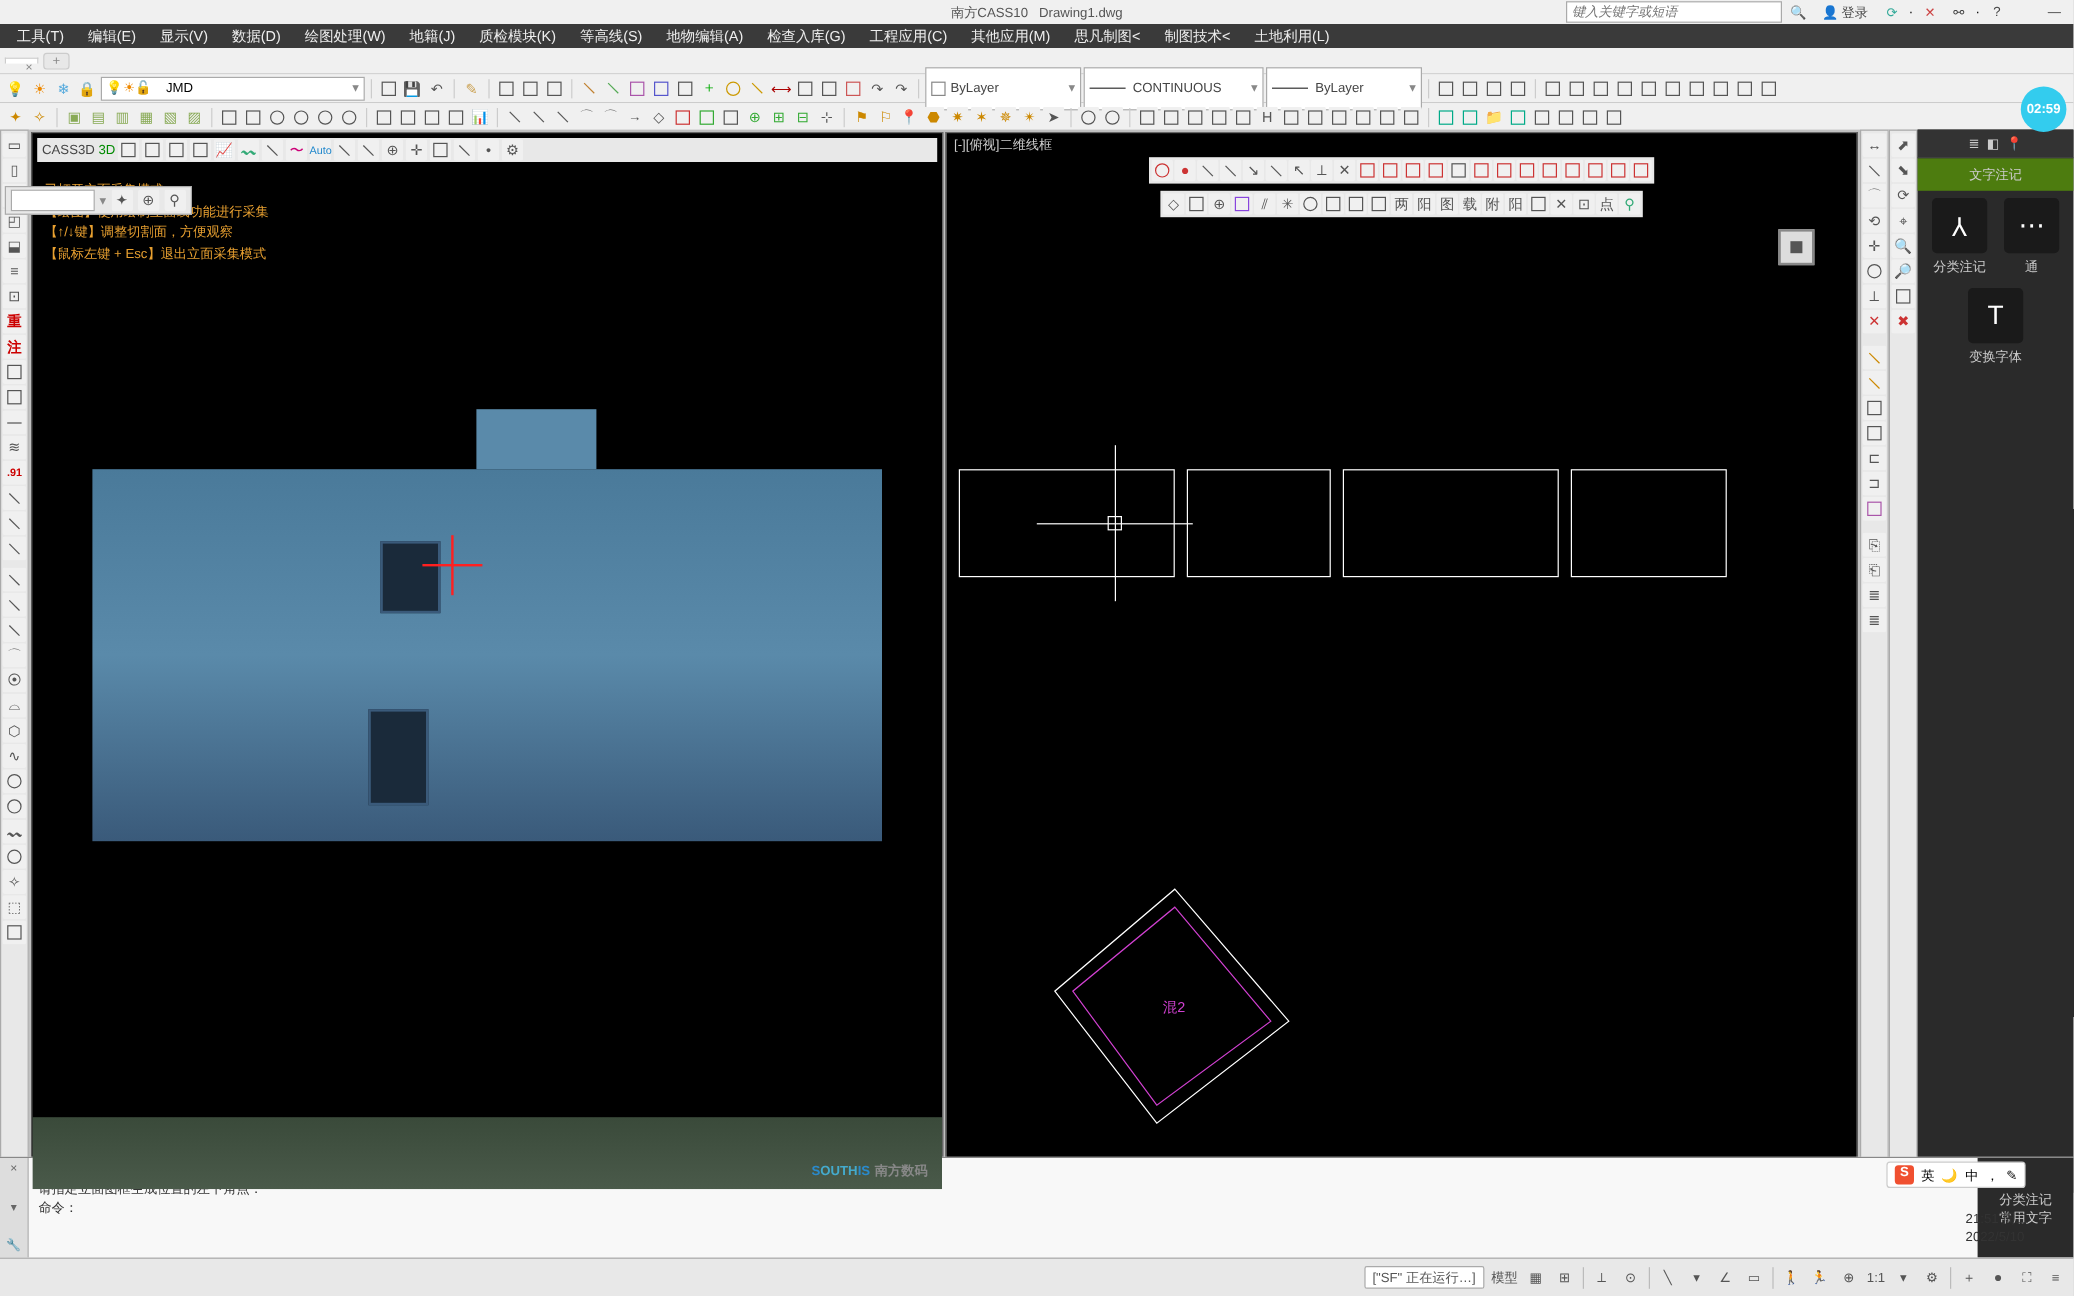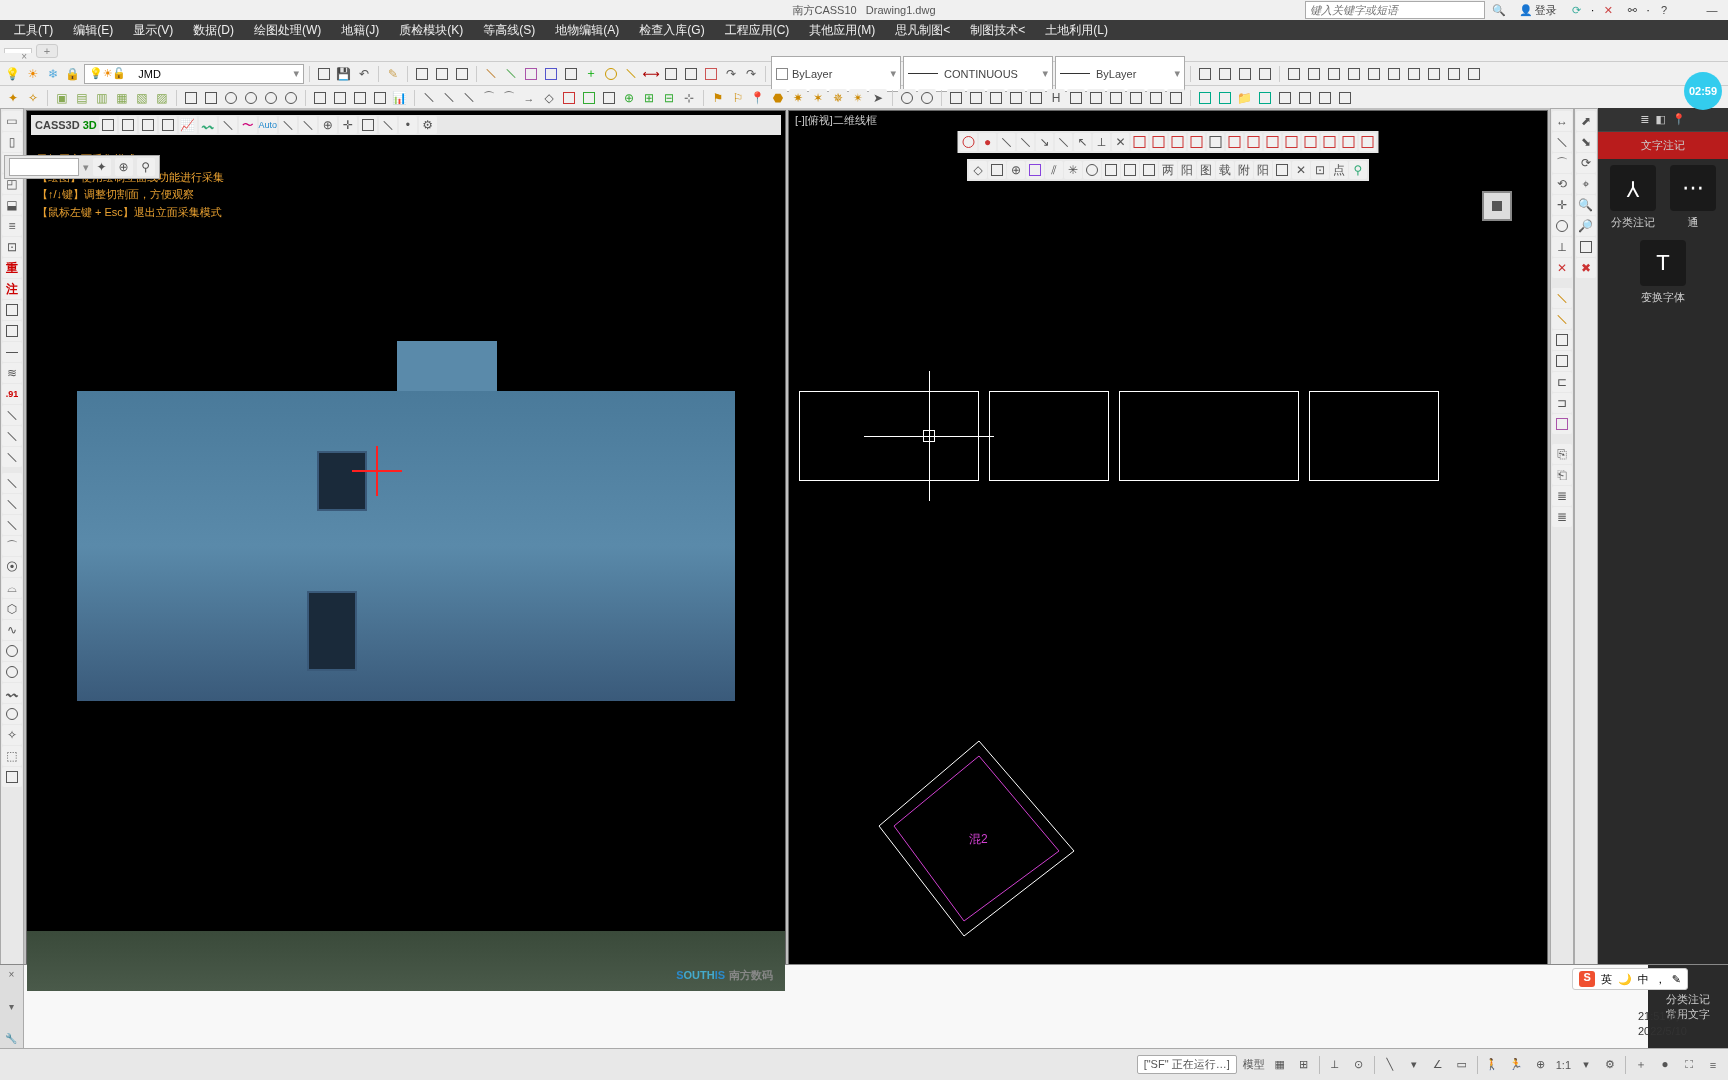--- a/index.html
+++ b/index.html
@@ -28,21 +28,21 @@
 .layer-combo .sw{width:10px;height:10px;margin-right:2px}
 .prop-combo{background:#fff;border:1px solid #aaa;height:20px;width:130px;display:flex;align-items:center;padding:17px 4px;font-size:11px;color:#444}
 .prop-combo::after{content:"▾";margin-left:auto;color:#888}
 .workspace{position:absolute;top:108px;left:0;right:0;bottom:86px;display:flex;background:#c0c0c0}
 .palette-col{width:24px;background:#e8e8e8;border:1px solid #aaa;display:flex;flex-direction:column;align-items:center;padding:2px 0;gap:1px}
 .palette-col .ico{width:20px;height:20px}
 .palette-col .red{color:#c00;font-weight:bold}
 .viewports{flex:1;display:flex;gap:2px;padding:2px}
 .vp{flex:1;background:#000;position:relative;border:1px solid #666;overflow:hidden}
 .vp-3d-head{position:absolute;top:4px;left:4px;right:4px;height:20px;background:#e8e8e8;display:flex;align-items:center;gap:2px;padding:0 4px;z-index:10}
-.cass3d-lbl{font-weight:bold;color:#444}
+.cass3d-lbl{font-weight:normal;color:#444}
 .cass3d-lbl .c3d{color:#008a00}
 .info-overlay{position:absolute;top:40px;left:10px;color:#e8a030;font-size:12px;line-height:1.6;z-index:5}
 .info-overlay .hl{color:#e8a030}
 .crosshair{position:absolute;z-index:6}
 .crosshair::before,.crosshair::after{content:"";position:absolute;background:#ff2020}
 .crosshair::before{width:50px;height:2px;left:-25px;top:-1px}
 .crosshair::after{width:2px;height:50px;left:-1px;top:-25px}
 .building{position:absolute;left:50px;right:50px;top:280px;height:310px;background:linear-gradient(180deg,#4a7a9a 0%,#5a8aaa 50%,#3a5a7a 100%);z-index:2}
 .building::before{content:"";position:absolute;top:-50px;left:320px;width:100px;height:50px;background:#5a8aaa}
 .bwin{position:absolute;width:50px;height:60px;background:#1a2a3a;border:2px solid #3a5a7a}
@@ -62,21 +62,21 @@
 .wcross::before,.wcross::after{content:"";position:absolute;background:#fff}
 .wcross::before{width:130px;height:1px;left:-65px}
 .wcross::after{width:1px;height:130px;top:-65px}
 .wcross .cbox{position:absolute;width:12px;height:12px;border:1px solid #fff;left:-6px;top:-6px}
 .footprint{position:absolute;bottom:50px;left:80px;width:220px;height:210px;z-index:3}
 .fp-outer{stroke:#fff;fill:none;stroke-width:1}
 .fp-inner{stroke:#d040d0;fill:none;stroke-width:1}
 .fp-label{position:absolute;color:#d040d0;font-size:12px}
 .right-dark-panel{width:130px;background:#2a2a2a;color:#ccc;display:flex;flex-direction:column}
 .rdp-head{height:24px;background:#333;display:flex;align-items:center;justify-content:center;gap:6px;color:#ccc;border-bottom:1px solid #444}
-.rdp-title{text-align:center;padding:6px 0;color:#ccc;background:#b91c1c}
+.rdp-title{text-align:center;padding:6px 0;color:#ccc;background:#4d7c0f}
 .rdp-grid{display:flex;flex-wrap:wrap;padding:6px;gap:10px;justify-content:center}
 .rdp-cell{width:50px;text-align:center}
 .rdp-cell .box{width:46px;height:46px;background:#1a1a1a;border-radius:4px;display:flex;align-items:center;justify-content:center;color:#fff;font-size:22px;margin:0 auto 4px}
 .rdp-cell .lbl{font-size:11px;color:#ccc}
 .time-badge{position:absolute;top:72px;right:6px;width:38px;height:38px;border-radius:50%;background:#33ccee;color:#fff;display:flex;align-items:center;justify-content:center;font-size:11px;font-weight:bold;z-index:100}
 .cmd-panel{position:absolute;left:0;right:0;bottom:32px;height:84px;background:#f8f8f8;border-top:1px solid #888;display:flex}
 .cmd-left{width:24px;background:#ddd;border-right:1px solid #aaa;display:flex;flex-direction:column;align-items:center;justify-content:space-between;padding:4px 0}
 .cmd-left .x{color:#666;font-size:10px}
 .cmd-body{flex:1;display:flex;flex-direction:column}
 .cmd-hist{flex:1;background:#f8f8f8;padding:4px 8px;font-size:12px;color:#333;line-height:1.4;overflow:hidden}
@@ -517,20 +517,22 @@
 
 <div class="cmd-panel">
   <div class="cmd-left">
     <span class="x">×</span>
     <span class="x">▾</span>
     <span class="x">🔧</span>
   </div>
   <div class="cmd-body">
     <div class="cmd-hist">
       <div>立面采集模式开启</div>
+      <div>请指定立面图框生成位置的左下角点：</div>
+      <div>命令：</div>
 
     </div>
   </div>
   <div class="cmd-right">
     <div>分类注记</div>
     <div>常用文字</div>
   </div>
 </div>
 
 <div class="statusbar">

